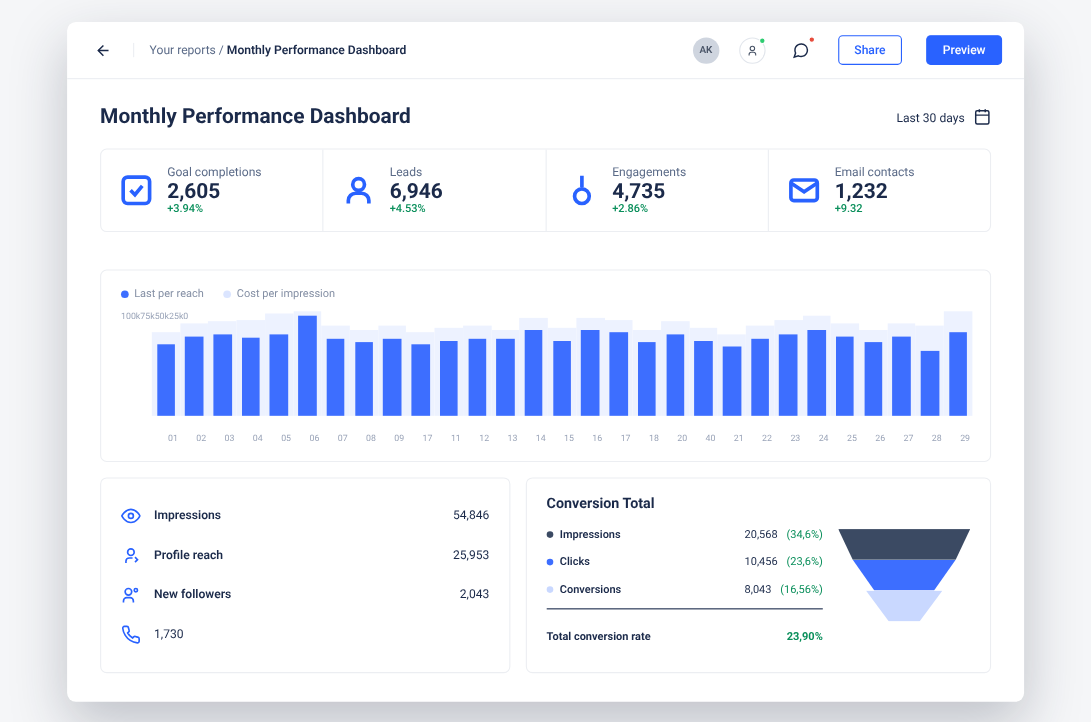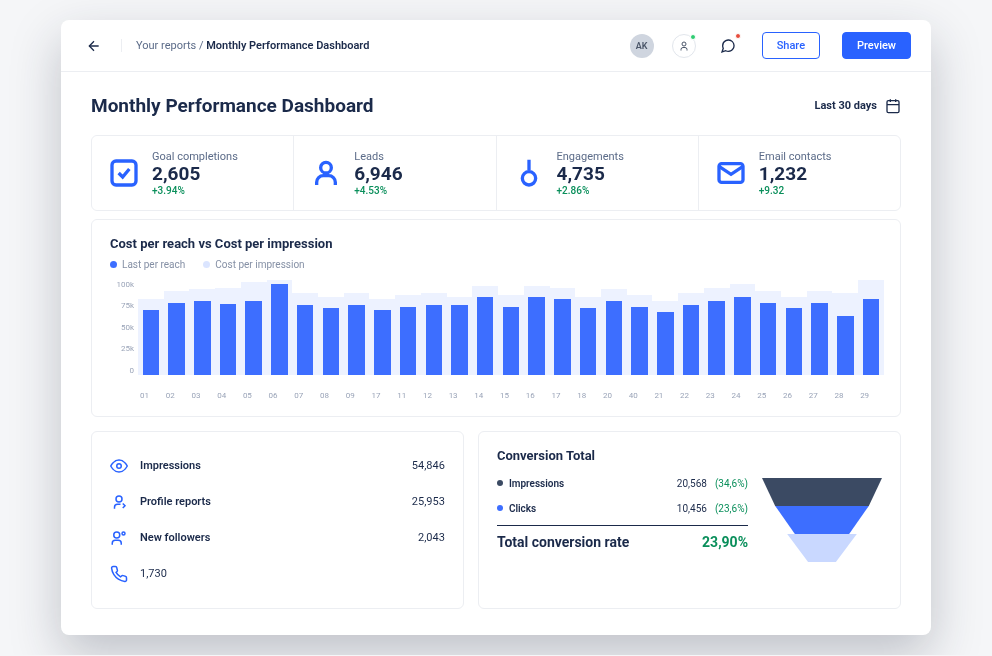--- a/index.html
+++ b/index.html
@@ -14,55 +14,55 @@
 .av1{background:#cfd5df;color:#4a5568}
 .av2{background:#fff;border:1px solid #e2e6ec;color:#2c3e50}
 .chat-ic{width:24px;height:24px;border-radius:50%;display:flex;align-items:center;justify-content:center;margin-left:6px;cursor:pointer;position:relative}
 .dot{position:absolute;top:-1px;right:-1px;width:6px;height:6px;border-radius:50%;border:1px solid #fff}
 .btn{padding:6px 14px;border-radius:4px;font-size:11px;font-weight:500;cursor:pointer;margin-left:8px}
 .btn-outline{background:#fff;border:1px solid #2962ff;color:#2962ff}
 .btn-primary{background:#2962ff;border:1px solid #2962ff;color:#fff}
 .content{padding:22px 30px 26px}
 .title-row{display:flex;align-items:center;margin-bottom:18px}
 .page-title{font-size:19px;font-weight:700;color:#1b2a4a}
-.date-pick{display:flex;align-items:center;gap:8px;font-size:11px;font-weight:700;color:#1b2a4a;cursor:pointer}
-.kpis{display:flex;border:1px solid #eceef2;border-radius:6px;margin-bottom:8px}
+.date-pick{display:flex;align-items:flex-end;gap:8px;font-size:11px;font-weight:400;color:#1b2a4a;cursor:pointer}
+.kpis{display:flex;border:1px solid #eceef2;border-radius:6px;margin-bottom:34px}
 .kpi{flex:1;display:flex;gap:12px;padding:14px 16px;border-right:1px solid #eceef2;align-items:center}
 .kpi:last-child{border-right:none}
 .kpi-ic{width:32px;height:32px;color:#2962ff;flex-shrink:0}
 .kpi-txt .lbl{font-size:11px;color:#5b6b88;margin-bottom:1px}
 .kpi-txt .val{font-size:19px;font-weight:700;color:#1b2a4a;line-height:1.1}
 .kpi-txt .chg{font-size:10px;color:#0a8f5b;font-weight:500}
 .card{border:1px solid #eceef2;border-radius:6px;padding:16px 18px}
 .card-title{font-size:13px;font-weight:700;color:#1b2a4a;margin-bottom:8px}
 .legend{display:flex;gap:18px;font-size:10px;color:#8590a5;margin-bottom:10px}
 .lg{display:flex;align-items:center;gap:5px}
 .lg .sw{width:7px;height:7px;border-radius:50%}
 .chart{position:relative;height:120px}
-.yaxis{position:absolute;left:0;top:0;height:95px;display:flex;flex-direction:column;justify-content:space-between;font-size:8px;color:#9aa4b8;text-align:right;width:24px}
+.yaxis{position:absolute;left:0;top:0;height:95px;display:flex;flex-direction:row;justify-content:space-between;font-size:8px;color:#9aa4b8;text-align:right;width:24px}
 .plot{position:absolute;left:30px;right:0;top:0;height:95px;display:flex;align-items:flex-end;gap:4px}
 .barcol{flex:1;position:relative;height:100%}
 .area{position:absolute;bottom:0;left:-2px;right:-2px;background:#edf2ff}
 .bar{position:absolute;bottom:0;left:12%;right:12%;background:#3d6eff}
 .xaxis{position:absolute;left:30px;right:0;bottom:0;display:flex;gap:4px}
-.xaxis span{flex:1;text-align:left;font-size:8px;color:#9aa4b8}
+.xaxis span{flex:1;text-align:right;font-size:8px;color:#9aa4b8}
 .lower{display:flex;gap:14px;margin-top:14px}
 .perf{flex:1}
 .prow{display:flex;align-items:center;padding:9px 0;gap:12px}
 .pic{width:18px;height:18px;color:#2962ff;flex-shrink:0}
 .plbl{font-size:11px;font-weight:600;color:#1b2a4a;flex:1}
 .pval{font-size:11px;color:#1b2a4a}
 .funnel{flex:1.15;display:flex;gap:14px}
 .flist{flex:1}
 .frow{display:flex;align-items:center;font-size:10px;padding:7px 0;gap:6px}
 .fdot{width:6px;height:6px;border-radius:50%;flex-shrink:0}
 .flbl{font-weight:600;color:#1b2a4a;flex:1}
 .fval{color:#1b2a4a}
 .fpct{color:#0a8f5b;margin-left:2px}
-.ftotal{border-top:1px solid #1b2a4a;padding-top:8px;margin-top:4px;display:flex;font-size:14px}
+.ftotal{border-top:1px solid #1b2a4a;padding-top:20px;margin-top:4px;display:flex;font-size:10px}
 .ftotal .l{font-weight:700;color:#1b2a4a;flex:1}
 .ftotal .v{font-weight:700;color:#0a8f5b}
 .fshape{width:120px;display:flex;flex-direction:column;align-items:center;justify-content:center}
 .fshape div{height:28px}
 </style>
 </head>
 <body>
 
 <div class="app-window">
 
@@ -153,21 +153,20 @@
             </svg></div>
      <div class="kpi-txt">
        <div class="lbl">Email contacts</div>
        <div class="val">1,232</div>
        <div class="chg">+9.32</div>
      </div>
    </div>
       </div>
 
     <div class="card">
-      <div class="card-title">Cost per reach vs Cost per impression</div>
       <div class="legend" id="legend">
           <div class="lg">
             <span class="sw" style="background:#3d6eff"></span>
             <span>Last per reach</span>
           </div>
           <div class="lg">
             <span class="sw" style="background:#dbe5ff"></span>
             <span>Cost per impression</span>
           </div>
         </div>
@@ -341,21 +340,21 @@
                 </svg></div>
      <div class="plbl">Impressions</div>
      <div class="pval">54,846</div>
    </div>
             <div class="prow">
      <div class="pic"><svg viewBox="0 0 24 24" fill="none" stroke="currentColor" stroke-width="2">
                   <circle cx="12" cy="8" r="4"></circle>
                   <path d="M6 21v-2a4 4 0 014-4h4"></path>
                   <polyline points="17 18 20 21 17 24" transform="translate(0 -4)"></polyline>
                 </svg></div>
-     <div class="plbl">Profile reports</div>
+     <div class="plbl">Profile reach</div>
      <div class="pval">25,953</div>
    </div>
             <div class="prow">
      <div class="pic"><svg viewBox="0 0 24 24" fill="none" stroke="currentColor" stroke-width="2">
                   <circle cx="9" cy="8" r="4"></circle>
                   <path d="M3 21v-2a4 4 0 014-4h4a4 4 0 014 4v2"></path>
                   <circle cx="18" cy="6" r="2"></circle>
                 </svg></div>
      <div class="plbl">New followers</div>
      <div class="pval">2,043</div>
@@ -377,20 +376,26 @@
      <span class="flbl">Impressions</span>
      <span class="fval">20,568</span>
      <span class="fpct">(34,6%)</span>
    </div>
               <div class="frow">
      <span class="fdot" style="background:#3d6eff"></span>
      <span class="flbl">Clicks</span>
      <span class="fval">10,456</span>
      <span class="fpct">(23,6%)</span>
    </div>
+              <div class="frow">
+     <span class="fdot" style="background:#c9d8ff"></span>
+     <span class="flbl">Conversions</span>
+     <span class="fval">8,043</span>
+     <span class="fpct">(16,56%)</span>
+   </div>
             </div>
           <div class="ftotal">
             <span class="l">Total conversion rate</span>
             <span class="v">23,90%</span>
           </div>
         </div>
         <div class="fshape" id="fshape">
             <div style="width:100%;background:#3b4a63;clip-path:polygon(0 0,100% 0,89% 100%,11% 100%)"></div>
             <div style="width:78%;background:#3d6eff;clip-path:polygon(0 0,100% 0,79% 100%,21% 100%)"></div>
             <div style="width:58%;background:#c9d8ff;clip-path:polygon(0 0,100% 0,70% 100%,30% 100%)"></div>

